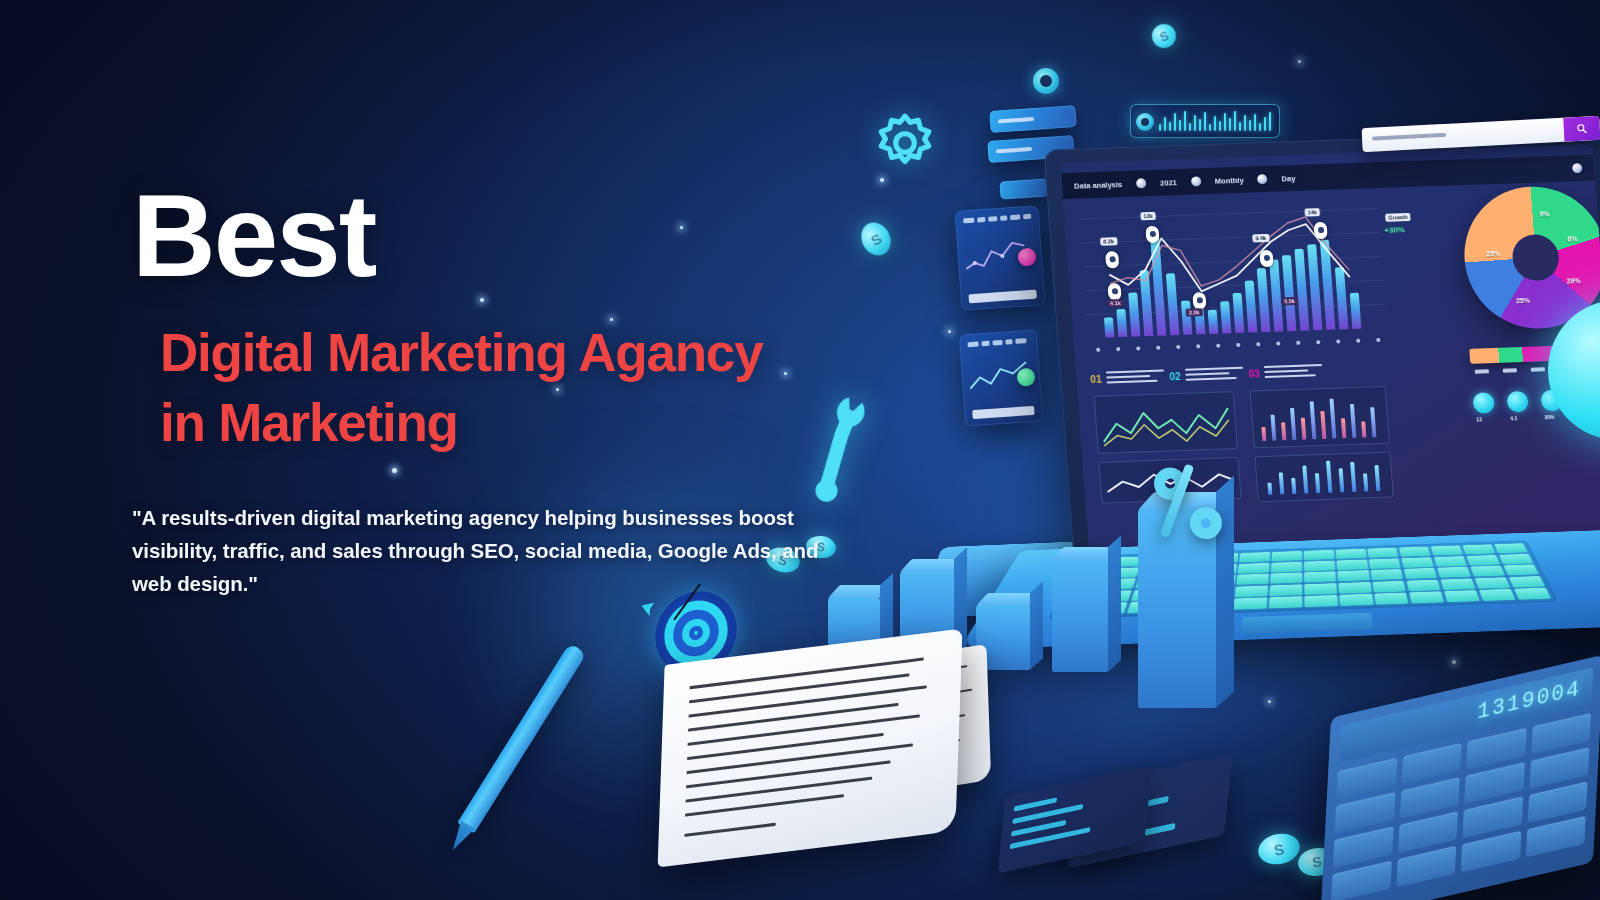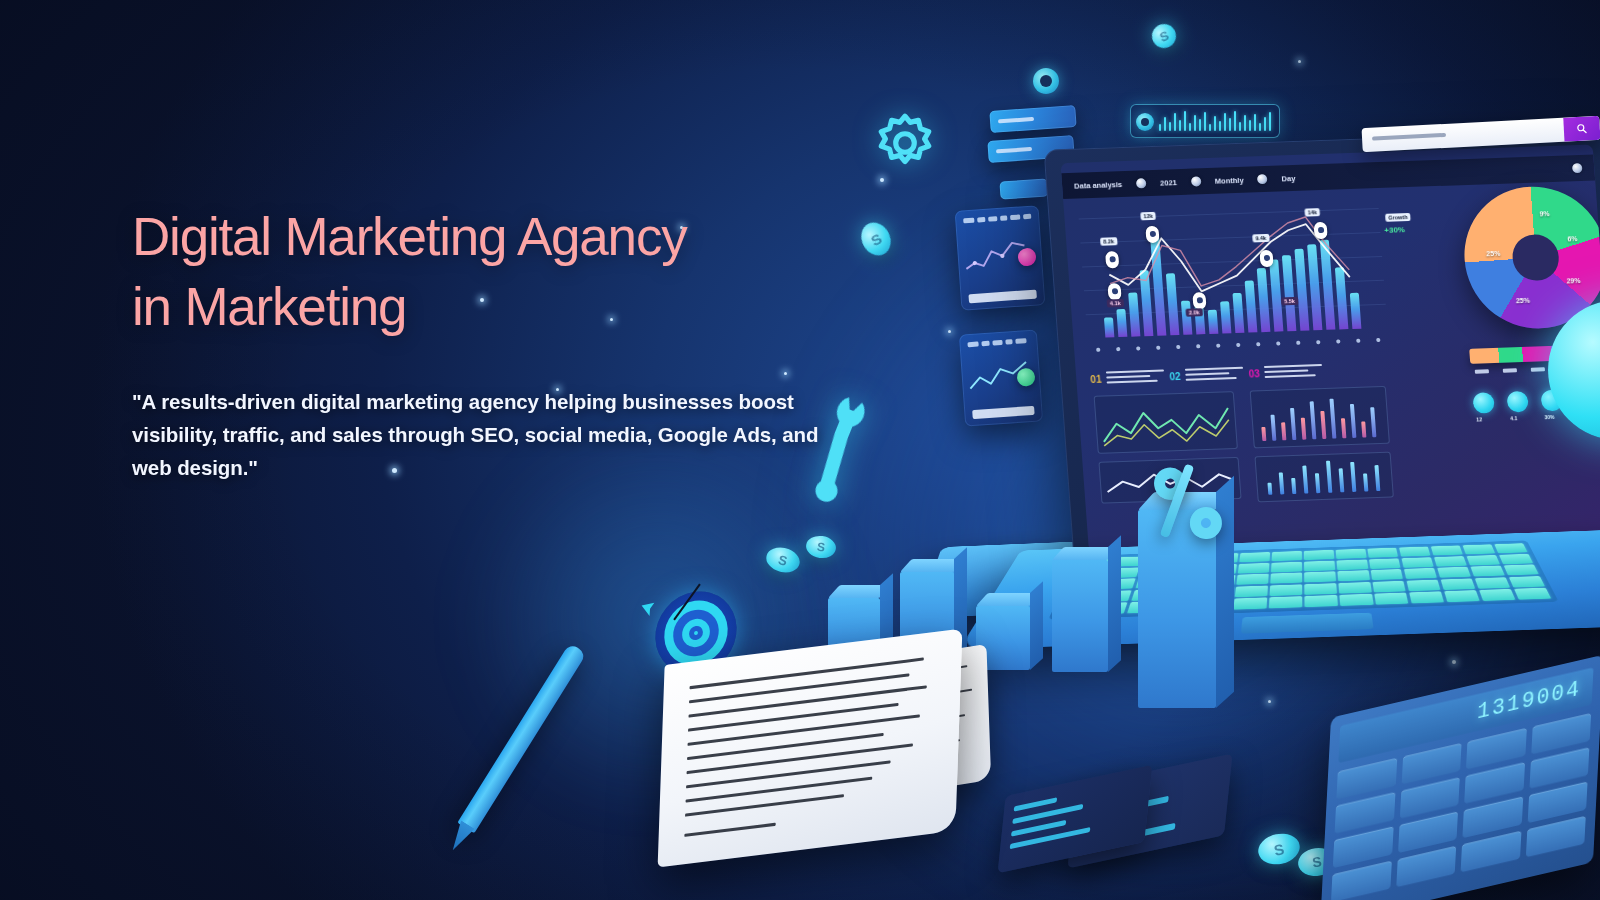--- a/index.html
+++ b/index.html
@@ -35,22 +35,22 @@
 
   .sparkle { position:absolute; border-radius:50%; background:#cfe9ff; box-shadow:0 0 7px 2px rgba(150,210,255,.85); }
 
   
   .copy { position:absolute; left:132px; top:178px; width:720px; z-index:30; }
   .h-best {
     font-size:116px; font-weight:700; color:#ffffff; line-height:1.0;
     letter-spacing:-2px; text-shadow:0 3px 26px rgba(0,0,0,.45);
   }
   .h-sub {
-    margin-top:24px; font-size:53px; font-weight:400; color:#fca5a5;
-    line-height:1.33; letter-spacing:-1.2px; text-shadow:0 2px 18px rgba(0,0,0,.4);
+    margin-top:24px; font-size:53px; font-weight:700; color:#ef4444;
+    line-height:1.33; letter-spacing:-1.2px; text-shadow:0 2px 18px rgba(0,0,0,.4);margin-left:28px;
   }
   .body-copy {
     margin-top:42px; font-size:20.5px; font-weight:700; color:#f2f6ff;
     line-height:1.62; letter-spacing:-.1px; max-width:690px;
     text-shadow:0 2px 12px rgba(0,0,0,.6);
   }
 
   
   .laptop {
     position:absolute; left:1012px; top:140px; width:620px; height:560px;
@@ -324,20 +324,21 @@
   <div class="sparkle" style="left:392px;top:468px;width:5px;height:5px;"></div>
   <div class="sparkle" style="left:680px;top:226px;width:3px;height:3px;"></div>
   <div class="sparkle" style="left:880px;top:178px;width:4px;height:4px;"></div>
   <div class="sparkle" style="left:948px;top:330px;width:3px;height:3px;"></div>
   <div class="sparkle" style="left:784px;top:372px;width:3px;height:3px;"></div>
   <div class="sparkle" style="left:1298px;top:60px;width:3px;height:3px;"></div>
   <div class="sparkle" style="left:1452px;top:660px;width:4px;height:4px;"></div>
   <div class="sparkle" style="left:1268px;top:700px;width:3px;height:3px;"></div>
 
   <div class="copy">
+    <div class="h-best">Best</div>
     <div class="h-sub">
       <div>Digital Marketing Agancy</div>
       <div>in Marketing</div>
     </div>
     <div class="body-copy">"A results-driven digital marketing agency helping businesses boost visibility, traffic, and sales through SEO, social media, Google Ads, and web design."</div>
   </div>
 
   <div class="pill" style="left:990px;top:108px;width:86px;height:22px;transform:rotate(-4deg);">
       <i></i>
     </div>

